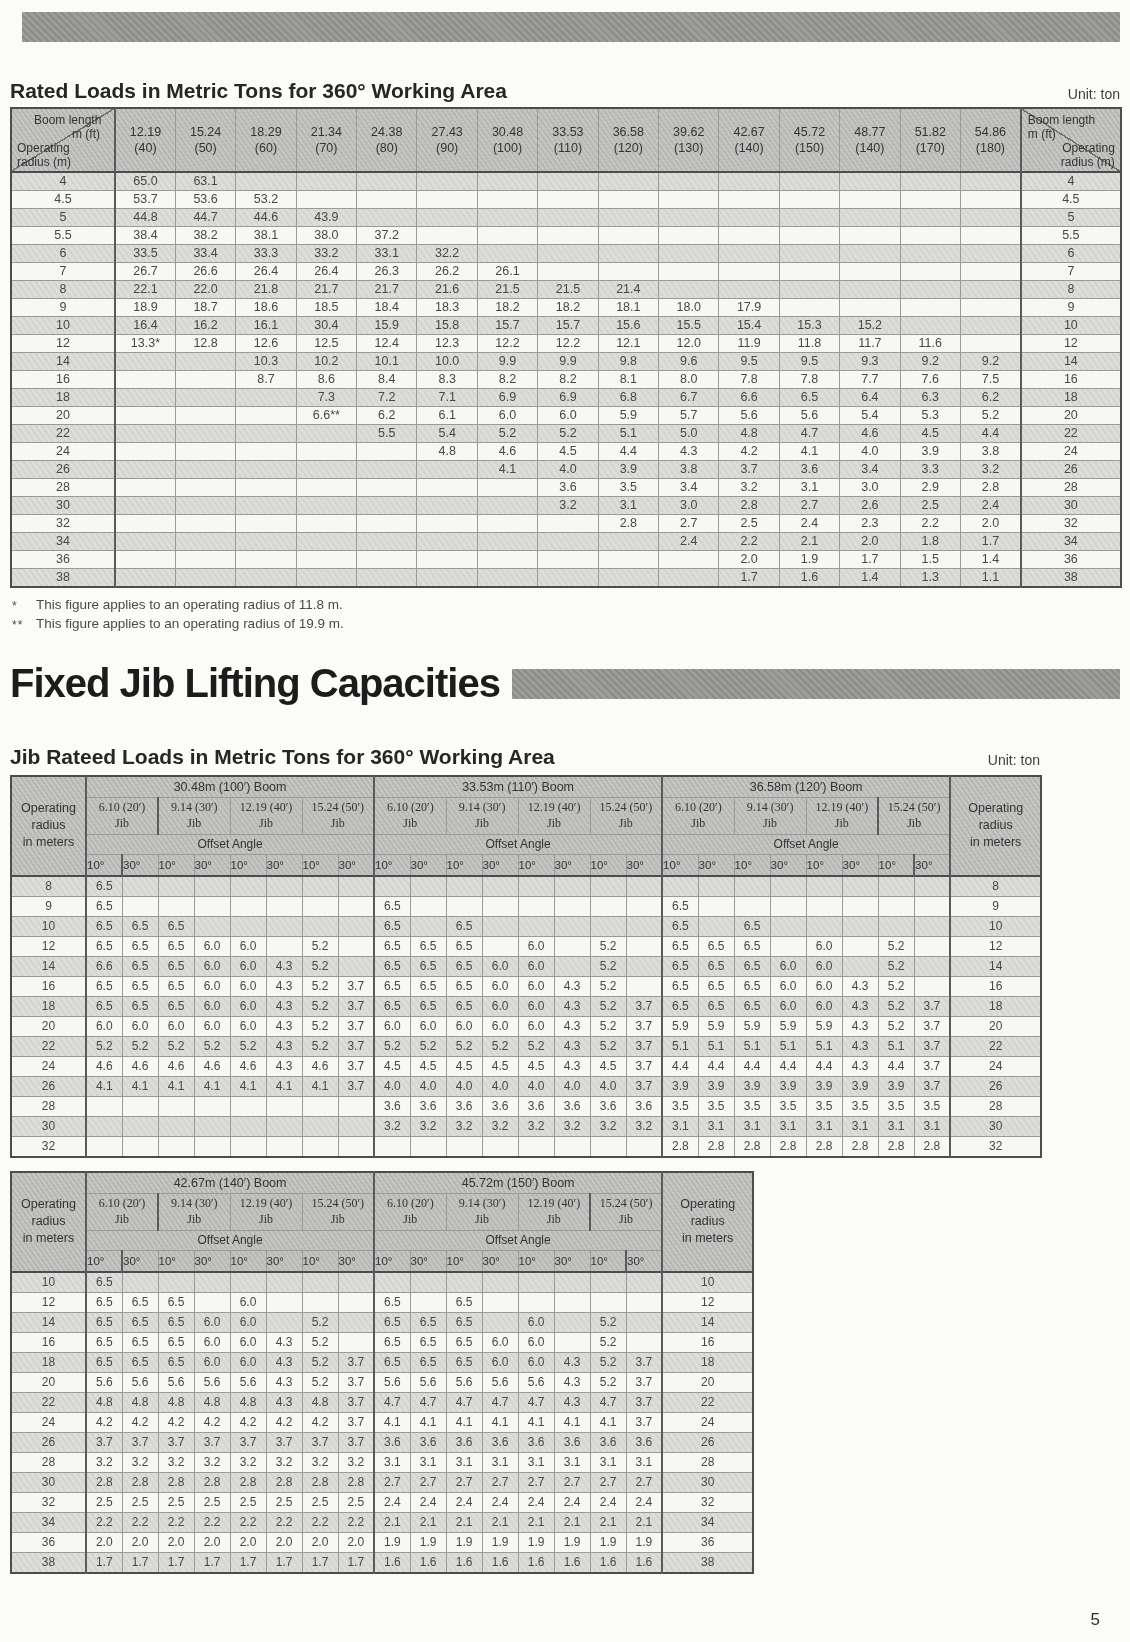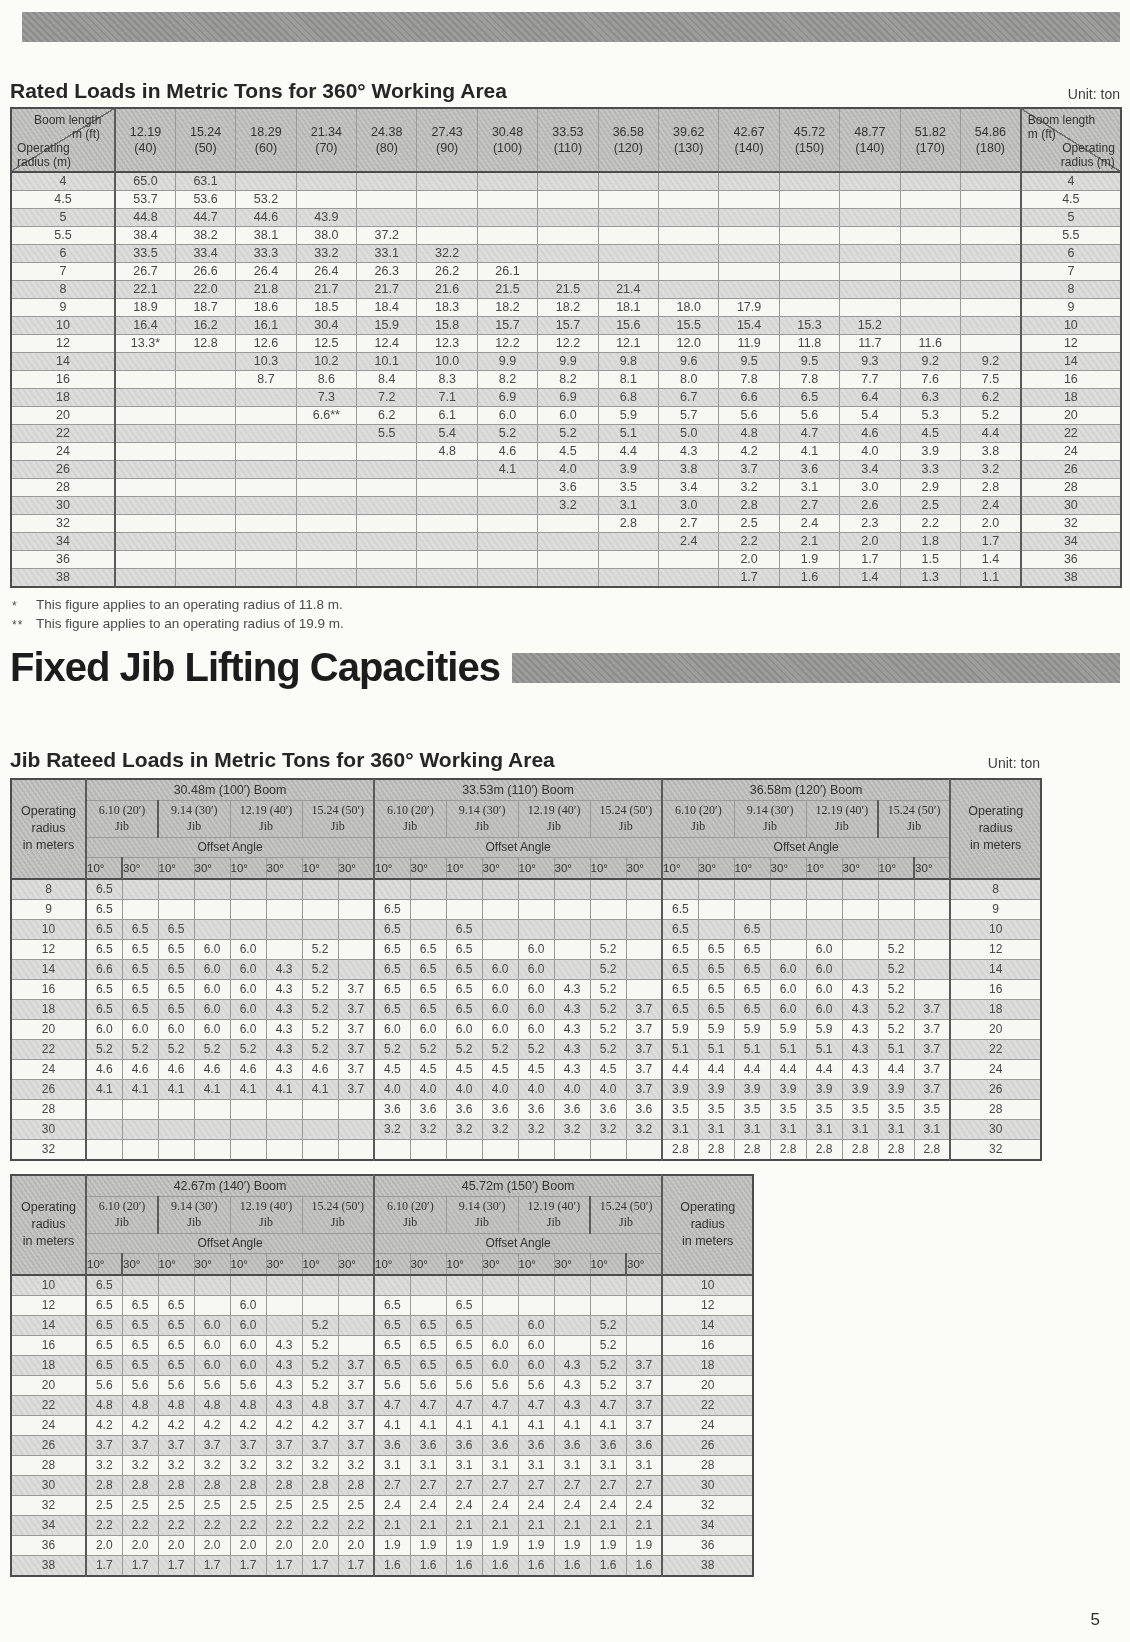--- a/index.html
+++ b/index.html
@@ -2,31 +2,31 @@
 <html><head>
 <meta charset="utf-8">
 <style>
   html,body{margin:0;padding:0;background:#ffffff;}
   .page{
     width:1130px;height:1642px;box-sizing:border-box;position:relative;
     background:#fbfbf8;padding:10px 10px 0 10px;overflow:hidden;
     font-family:"Liberation Sans", sans-serif;
   }
   .title-row{display:flex;align-items:center;}
-  .jib-title-row{margin-top:12px;}
+  .jib-title-row{margin-top:28px;}
   .doc-title{
     font-size:40px;font-weight:700;color:#1c1c1c;margin:0;line-height:1.05;
     letter-spacing:-1px;white-space:nowrap;
   }
   .title-bar{
     flex:1;height:30px;margin-left:12px;margin-top:2px;
     background:repeating-linear-gradient(45deg,#9d9d9b 0px,#9d9d9b 3px,#8c8c8a 3px,#8c8c8a 5px);
   }
   .sub-row{display:flex;align-items:flex-end;margin-top:38px;width:1110px;}
-  .jib-sub-row{margin-top:61px;width:1030px;gap:32px;}
+  .jib-sub-row{margin-top:42px;width:1030px;gap:32px;}
   .sub-title{font-size:21px;font-weight:700;color:#262626;margin:0;line-height:1;white-space:nowrap;}
   .unit-label{margin-left:auto;font-size:14px;color:#3d3d3d;line-height:1;}
 
   table{border-collapse:collapse;table-layout:fixed;}
   th,td{border:1px solid #9a9a98;overflow:hidden;white-space:nowrap;padding:0;}
   .hatch{background-image:repeating-linear-gradient(55deg,#c6c6c4 0px,#c6c6c4 2px,#b6b6b4 2px,#b6b6b4 4px);}
   tr.stripe td{background-image:repeating-linear-gradient(55deg,#dddddb 0px,#dddddb 3px,#d3d3d1 3px,#d3d3d1 5px);}
   tr.plain td{background:#f7f7f4;}
 
   .boom-table{width:1110px;border:2px solid #4c4c4c;margin-top:6px;}

